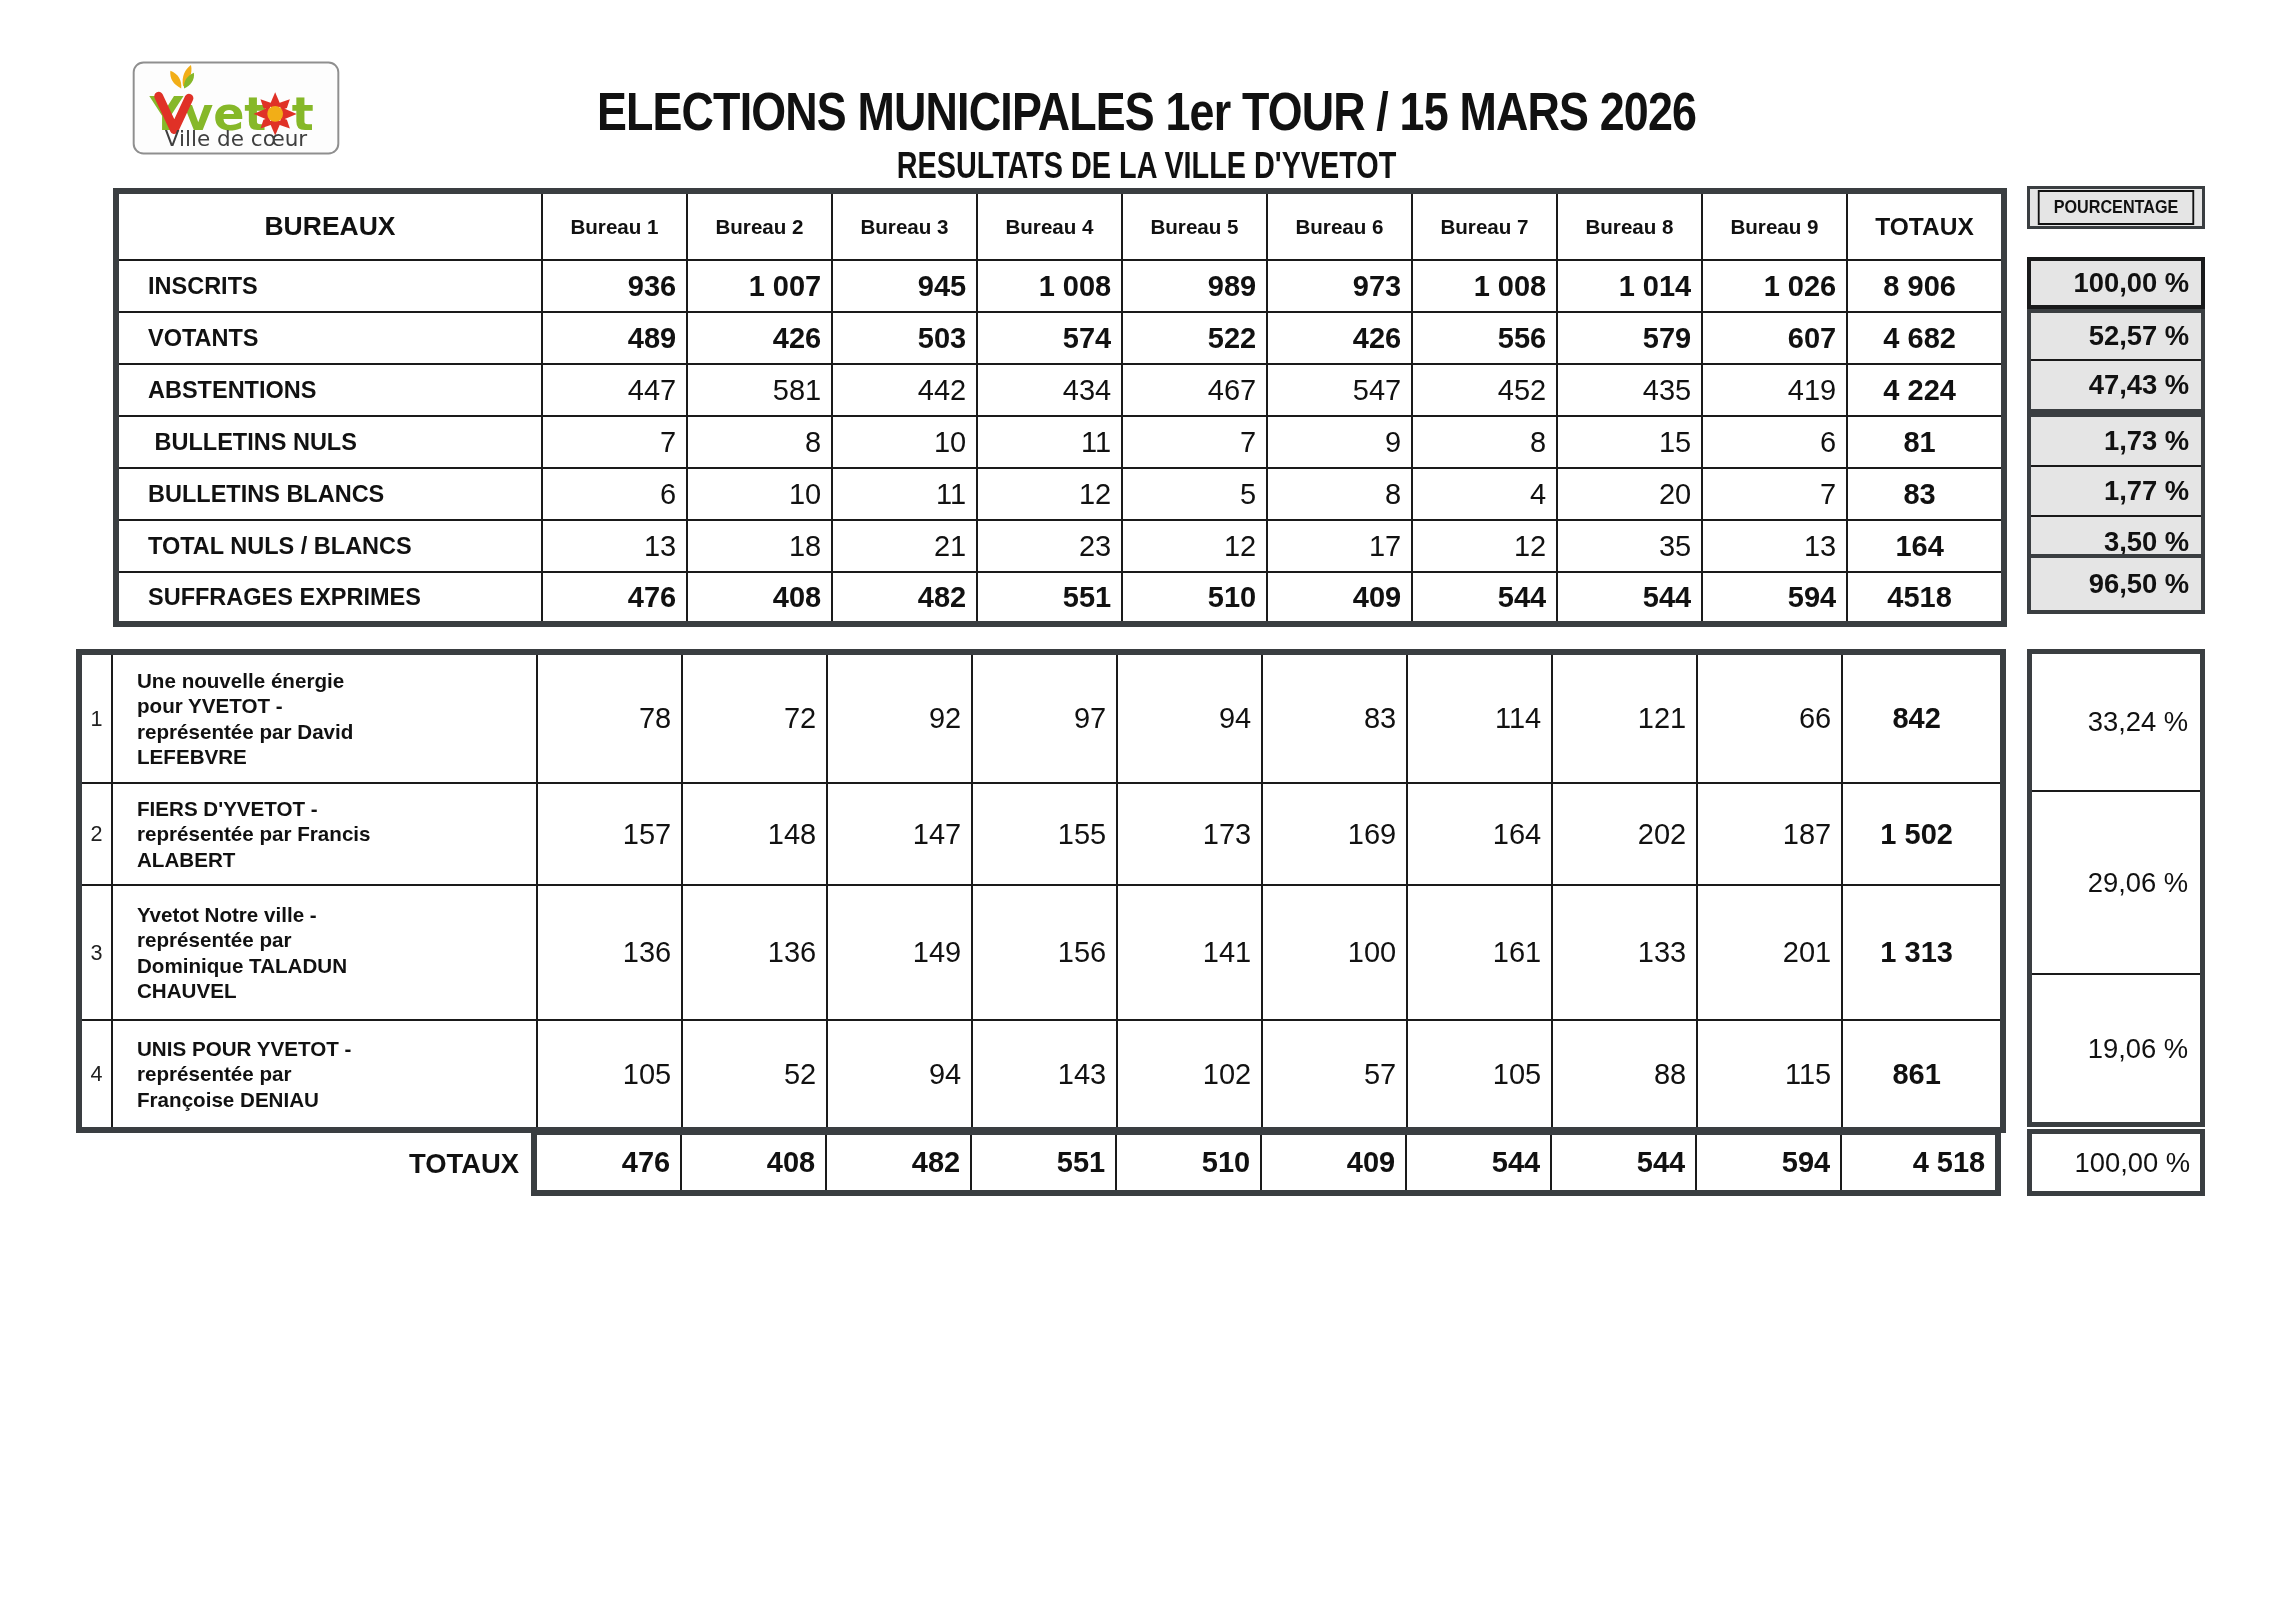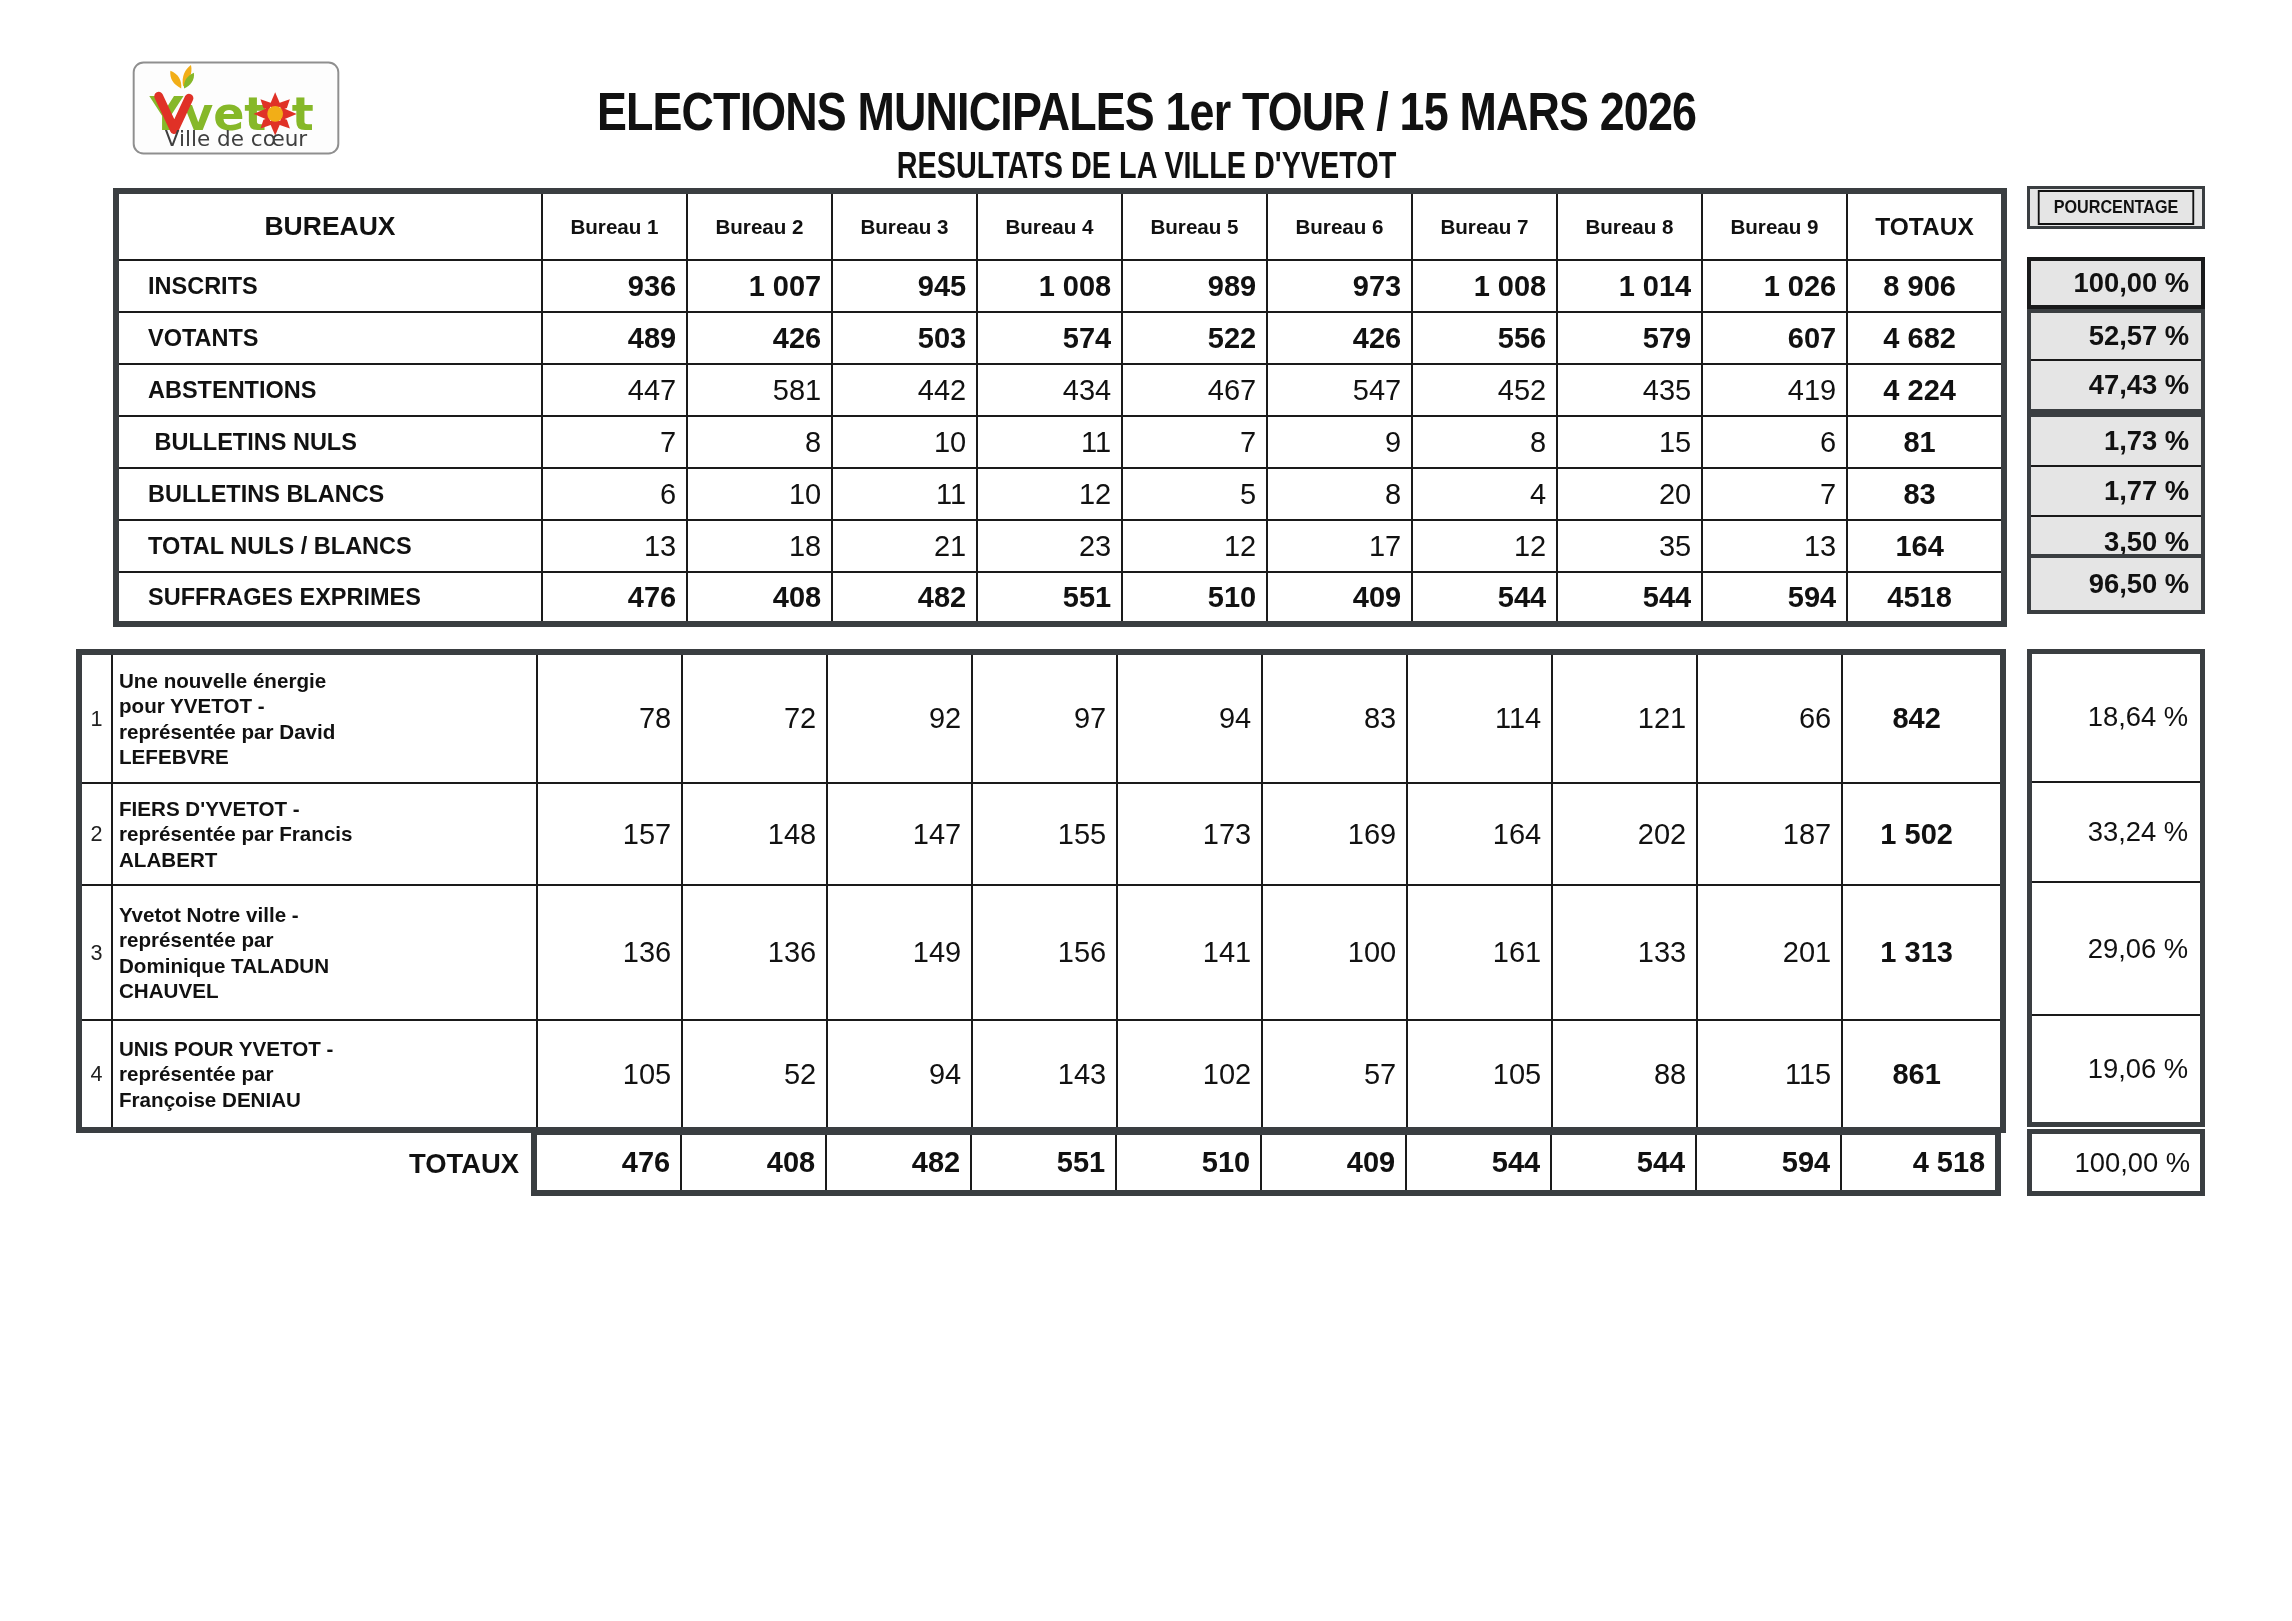--- a/index.html
+++ b/index.html
@@ -41,21 +41,21 @@
   .pcell { display:flex; align-items:center; justify-content:flex-end; padding-right:11.8px;
            font-weight:bold; font-size:27.4px; height:100%; }
   .pg2 .pcell, .pg3 .pcell { border-bottom:2px solid #1a1a1a; }
   .pg2 .pcell:last-child, .pg3 .pcell:last-child { border-bottom:none; }
   .pg2 .pcell { height:50%; } .pg3 .pcell { height:33.333%; }
 
   
   .t2 { position:absolute; left:76px; top:649px; width:1925px; border:6.9px solid #3a3e41; }
   .rh0 { height:131px; } .rh1 { height:102px; } .rh2 { height:135px; } .rh3 { height:110px; }
   .lnum { font-size:21.6px; text-align:center; color:#222; font-weight:normal; }
-  .name { padding-left:6px; }
+  .name { padding-left:24px; }
   .name .nm { display:block; width:251px; font-weight:bold; font-size:20.6px; line-height:25.5px; }
 
   
   .totlbl { position:absolute; left:225px; top:1135px; width:294px; height:57px;
             display:flex; align-items:center; justify-content:flex-end;
             font-weight:bold; font-size:27.4px; }
   .tbox { position:absolute; left:531px; top:1129px; width:1470px; height:67px;
           border:6.9px solid #3a3e41; display:grid;
           grid-template-columns:145px 145px 145px 145px 145px 145px 145px 145px 145px 1fr; }
   .tbox .tc { display:flex; align-items:center; justify-content:flex-end; padding-right:9.8px;
@@ -341,21 +341,20 @@
     <div class="tc">551</div>
     <div class="tc">510</div>
     <div class="tc">409</div>
     <div class="tc">544</div>
     <div class="tc">544</div>
     <div class="tc">594</div>
     <div class="tc">4 518</div>
   </div>
 
   <div class="p2box">
-    <div class="pc p2c0">18,64 %</div>
     <div class="pc p2c1">33,24 %</div>
     <div class="pc p2c2">29,06 %</div>
     <div class="pc p2c3">19,06 %</div>
   </div>
   <div class="p2tot">100,00 %</div>
 
 </div>
 
 
 </body></html>

